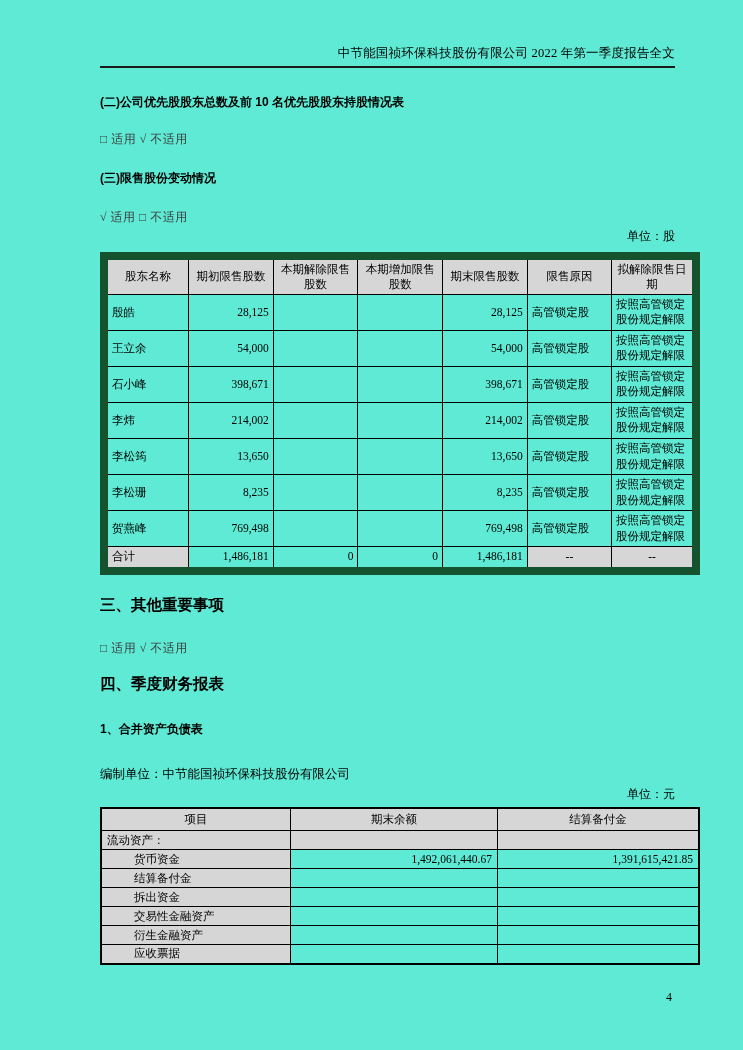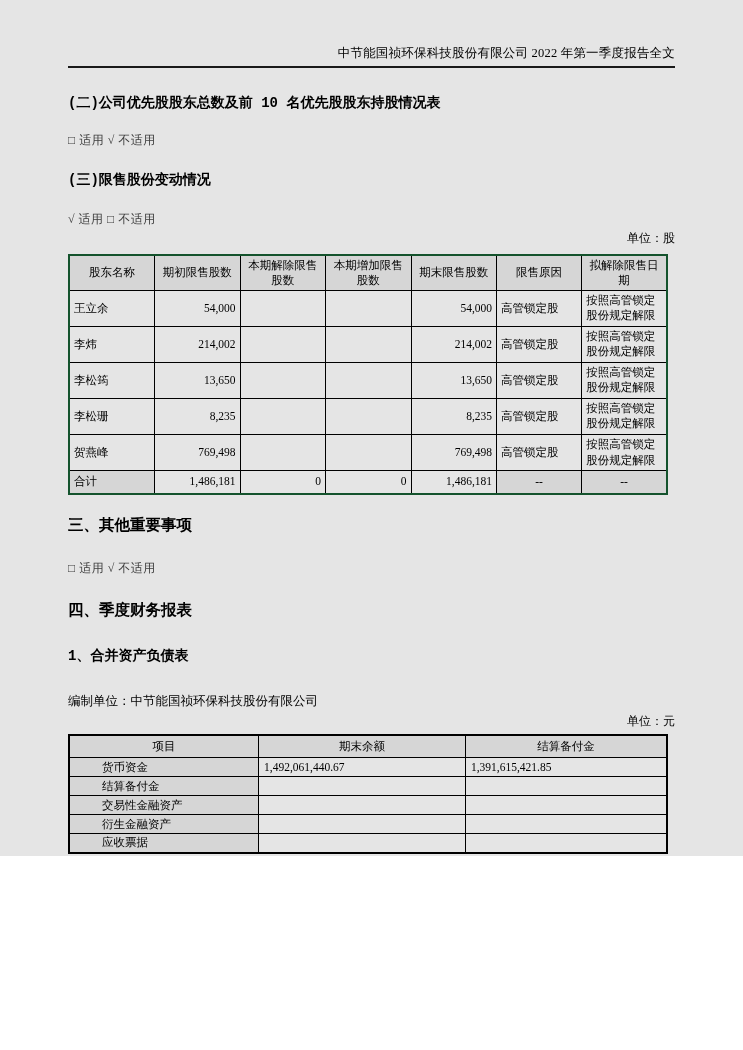--- a/index.html
+++ b/index.html
@@ -1,67 +1,68 @@
 <!DOCTYPE html>
 <html><head>
 <meta charset="utf-8">
 <style>
   * { box-sizing: border-box; margin: 0; padding: 0; }
   html, body { background: #ffffff; }
   .page {
-    width: 743px; height: 856px;
-    background: #e5e5e5; color: #000;
+    width: 743px; height: 1050px;
+    background: #5eead4; color: #000;
     position: relative; overflow: hidden;
     font-family: "Liberation Serif", "DejaVu Serif", serif;
+    padding-left: 32px;
   }
   .hdr {
     padding: 45px 68px 0 68px;
     text-align: right;
     font-size: 12.5px;
     letter-spacing: 0.2px;
   }
   .rule {
     margin: 4px 68px 0 68px;
     border-bottom: 2px solid #1a1a1a;
   }
   .content { padding: 0 68px; }
 
   .h-sub {
-    font-family: Liberation Mono, monospace;
-    font-size: 14px; font-weight: bold;
+    font-family: Liberation Sans, sans-serif;
+    font-size: 12px; font-weight: bold;
     margin-top: 26px;
   }
   .h-sub.s3 { margin-top: 22px; }
   .h-sub.fin { margin-top: 19px; }
   .h-sub.bs  { }
   .h-major {
     font-family: "Liberation Sans", sans-serif;
     font-size: 15.5px; font-weight: bold;
     margin-top: 20px;
   }
-  .h-major.q { margin-top: 23px; }
+  .h-major.q { margin-top: 17px; }
   .check {
     font-size: 12px; color: #3d3d3d;
     margin-top: 20px; letter-spacing: 0.5px;
   }
   .check.c2 { margin-top: 22px; }
   .check.c3 { margin-top: 24px; }
   .unit-line {
     font-size: 12px; text-align: right;
     margin-top: 2px;
   }
   .unit-line.u2 { margin-top: 3px; }
   .prepared { font-size: 12.5px; margin-top: 28px; }
   .date-line { font-size: 12.5px; margin-top: 5px; text-align: center; }
 
   table { border-collapse: collapse; table-layout: fixed; }
   .t1 {
     width: 600px; margin-top: 7px;
     font-size: 11.5px;
-    border: 2px solid #14532d;
+    border: 8px solid #14532d;
   }
   .t1 th, .t1 td {
     border: 1px solid #000;
     padding: 2px 4px;
     vertical-align: middle;
     overflow: hidden;
   }
   .t1 th {
     background: #d6d6d6;
     font-weight: normal;
@@ -88,21 +89,21 @@
   }
   .t2 th {
     background: #d6d6d6;
     font-weight: normal;
     text-align: center;
     height: 23px;
   }
   .t2 td { height: 19px; }
   .t2 td.item { background: #d6d6d6; text-align: left; }
   .t2 td.ind { padding-left: 32px; }
-  .t2 td.val { text-align: left; }
+  .t2 td.val { text-align: right; }
 
   .pageno {
     position: absolute;
     top: 990px; right: 71px;
     font-size: 12px;
   }
 </style>
 </head>
 <body>
 
@@ -139,25 +140,43 @@
           <th>期初限售股数</th>
           <th>本期解除限售股数</th>
           <th>本期增加限售股数</th>
           <th>期末限售股数</th>
           <th>限售原因</th>
           <th>拟解除限售日期</th>
         </tr>
       </thead>
       <tbody>
         <tr>
+          <td class="al">殷皓</td>
+          <td class="ar">28,125</td>
+          <td class="ar"></td>
+          <td class="ar"></td>
+          <td class="ar">28,125</td>
+          <td class="al">高管锁定股</td>
+          <td class="al">按照高管锁定股份规定解限</td>
+        </tr>
+        <tr>
           <td class="al">王立余</td>
           <td class="ar">54,000</td>
           <td class="ar"></td>
           <td class="ar"></td>
           <td class="ar">54,000</td>
+          <td class="al">高管锁定股</td>
+          <td class="al">按照高管锁定股份规定解限</td>
+        </tr>
+        <tr>
+          <td class="al">石小峰</td>
+          <td class="ar">398,671</td>
+          <td class="ar"></td>
+          <td class="ar"></td>
+          <td class="ar">398,671</td>
           <td class="al">高管锁定股</td>
           <td class="al">按照高管锁定股份规定解限</td>
         </tr>
         <tr>
           <td class="al">李炜</td>
           <td class="ar">214,002</td>
           <td class="ar"></td>
           <td class="ar"></td>
           <td class="ar">214,002</td>
           <td class="al">高管锁定股</td>
@@ -219,30 +238,40 @@
       </colgroup>
       <thead>
         <tr>
           <th>项目</th>
           <th>期末余额</th>
           <th>结算备付金</th>
         </tr>
       </thead>
       <tbody>
         <tr>
+          <td class="item">流动资产：</td>
+          <td class="val grey"></td>
+          <td class="val grey"></td>
+        </tr>
+        <tr>
           <td class="item ind">货币资金</td>
           <td class="val">1,492,061,440.67</td>
           <td class="val">1,391,615,421.85</td>
         </tr>
         <tr>
           <td class="item ind">结算备付金</td>
           <td class="val"></td>
           <td class="val"></td>
         </tr>
         <tr>
+          <td class="item ind">拆出资金</td>
+          <td class="val"></td>
+          <td class="val"></td>
+        </tr>
+        <tr>
           <td class="item ind">交易性金融资产</td>
           <td class="val"></td>
           <td class="val"></td>
         </tr>
         <tr>
           <td class="item ind">衍生金融资产</td>
           <td class="val"></td>
           <td class="val"></td>
         </tr>
         <tr>

